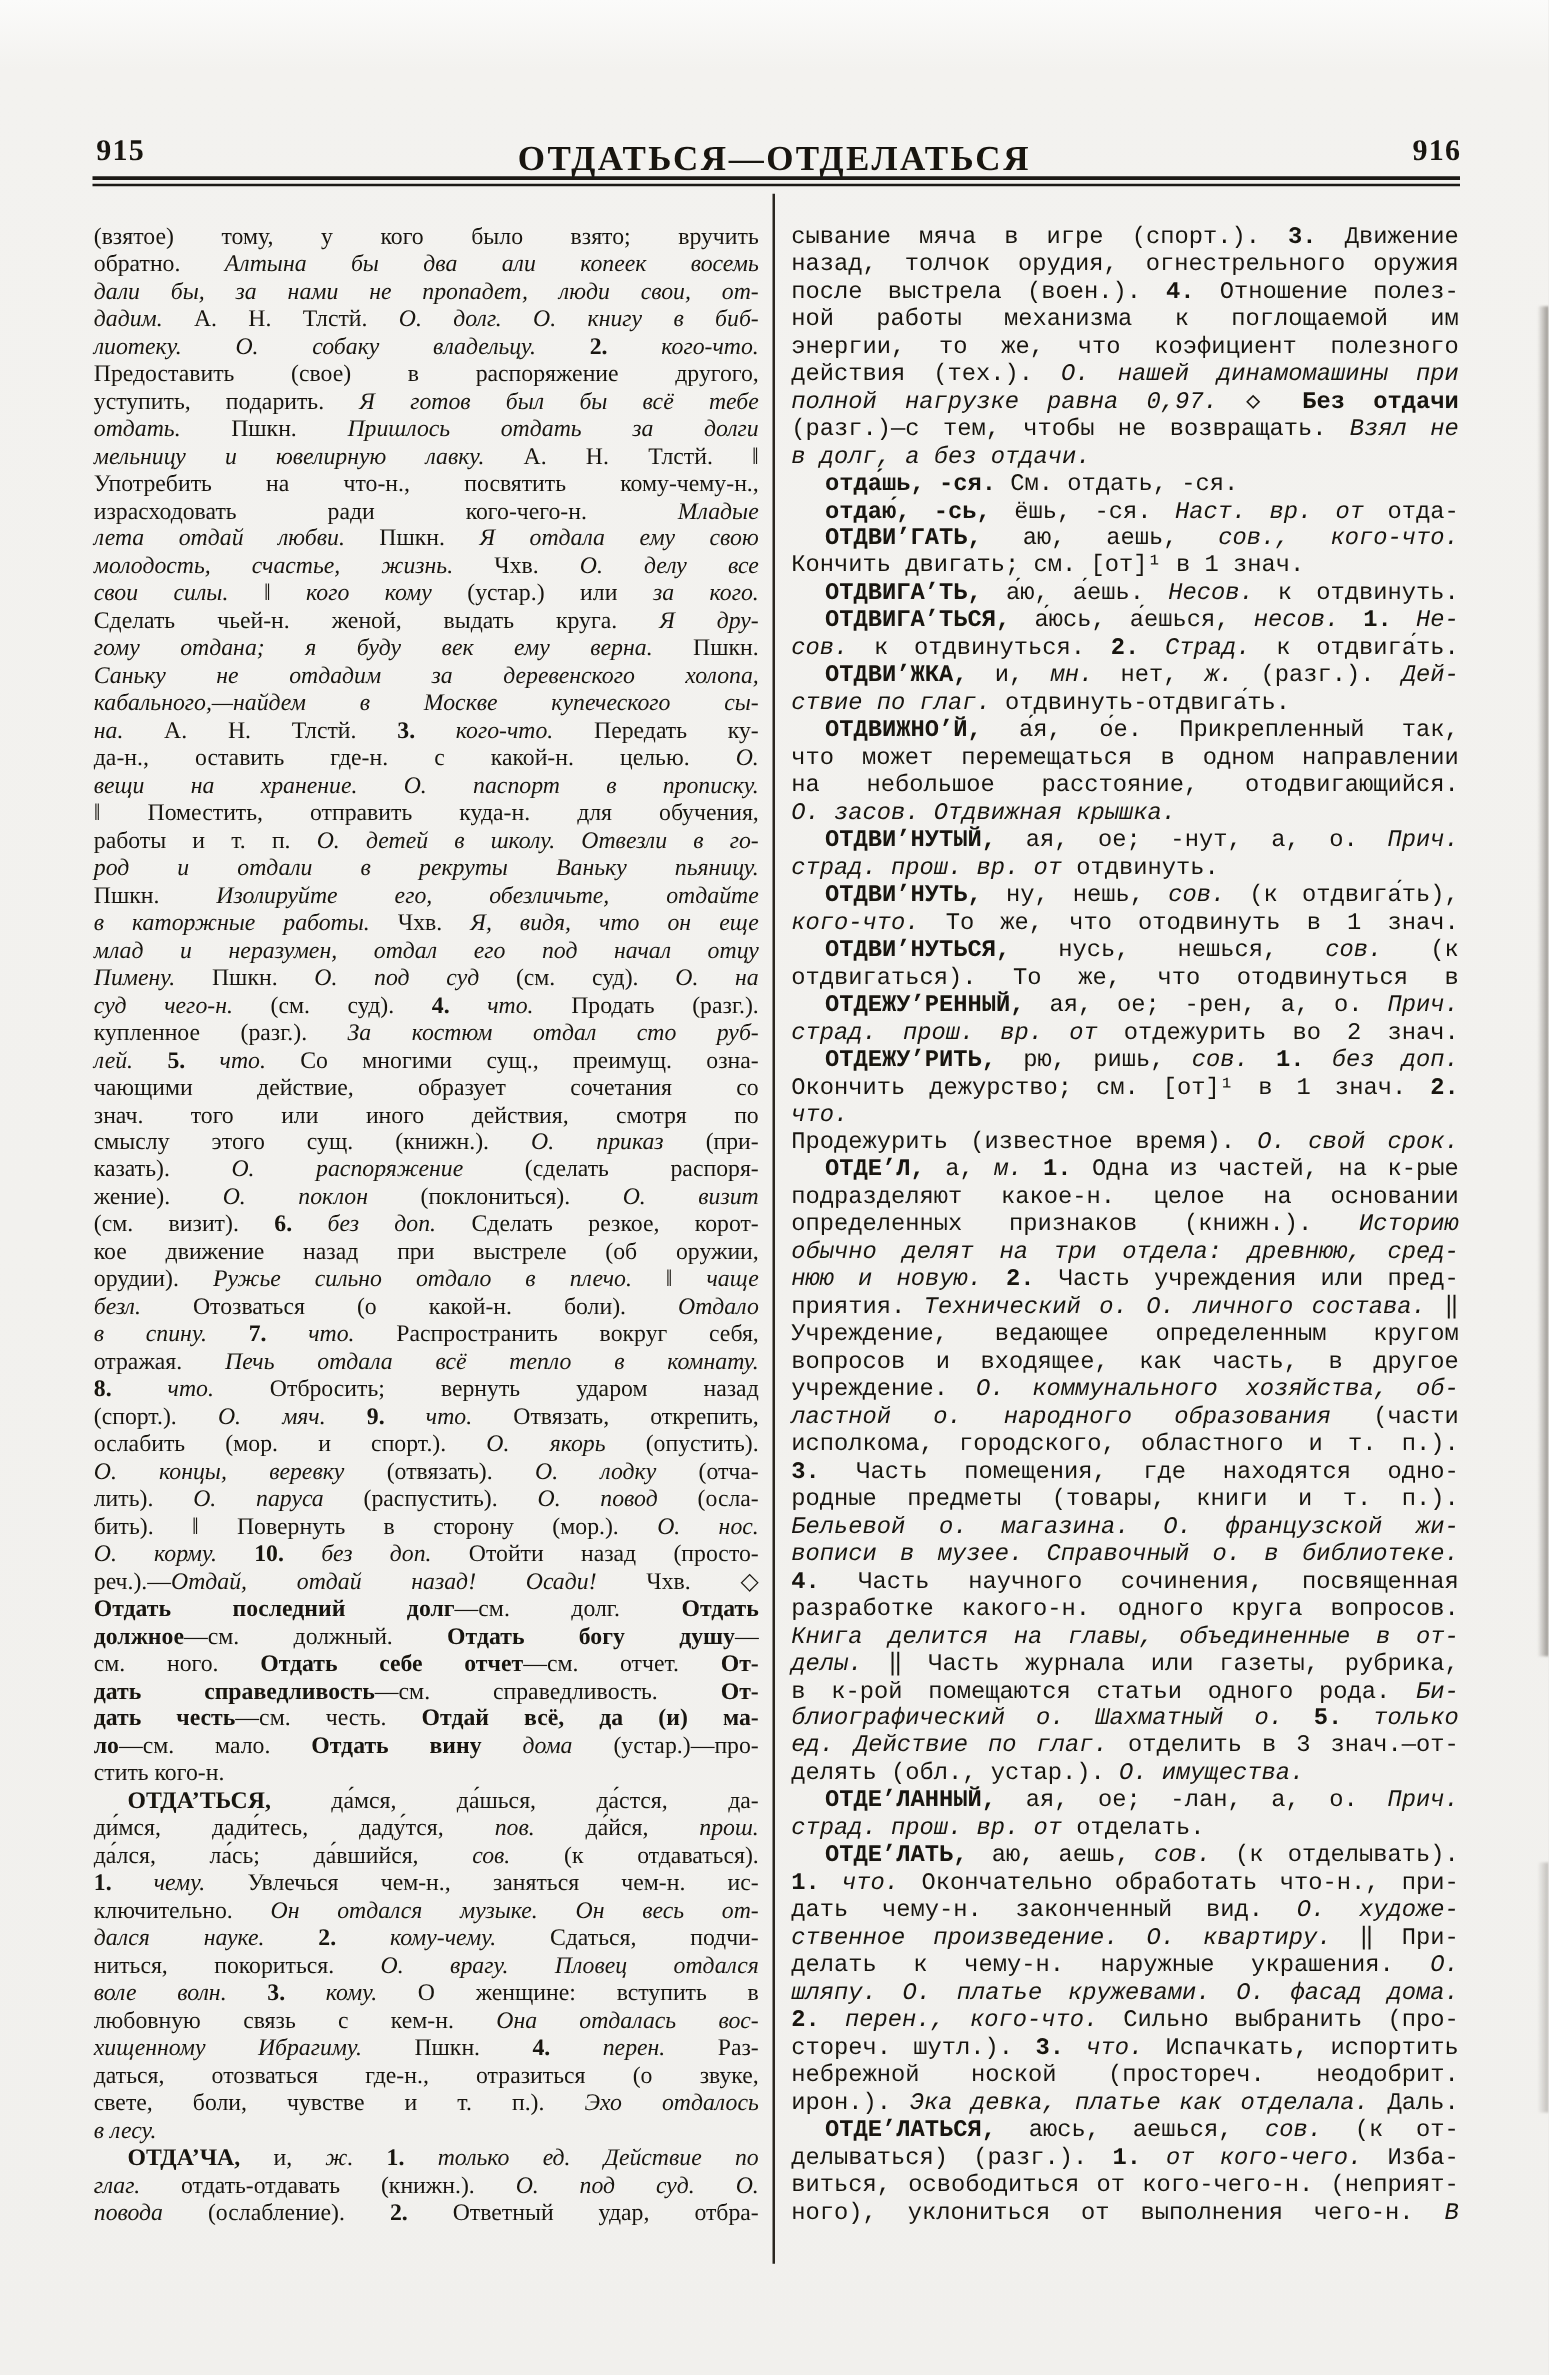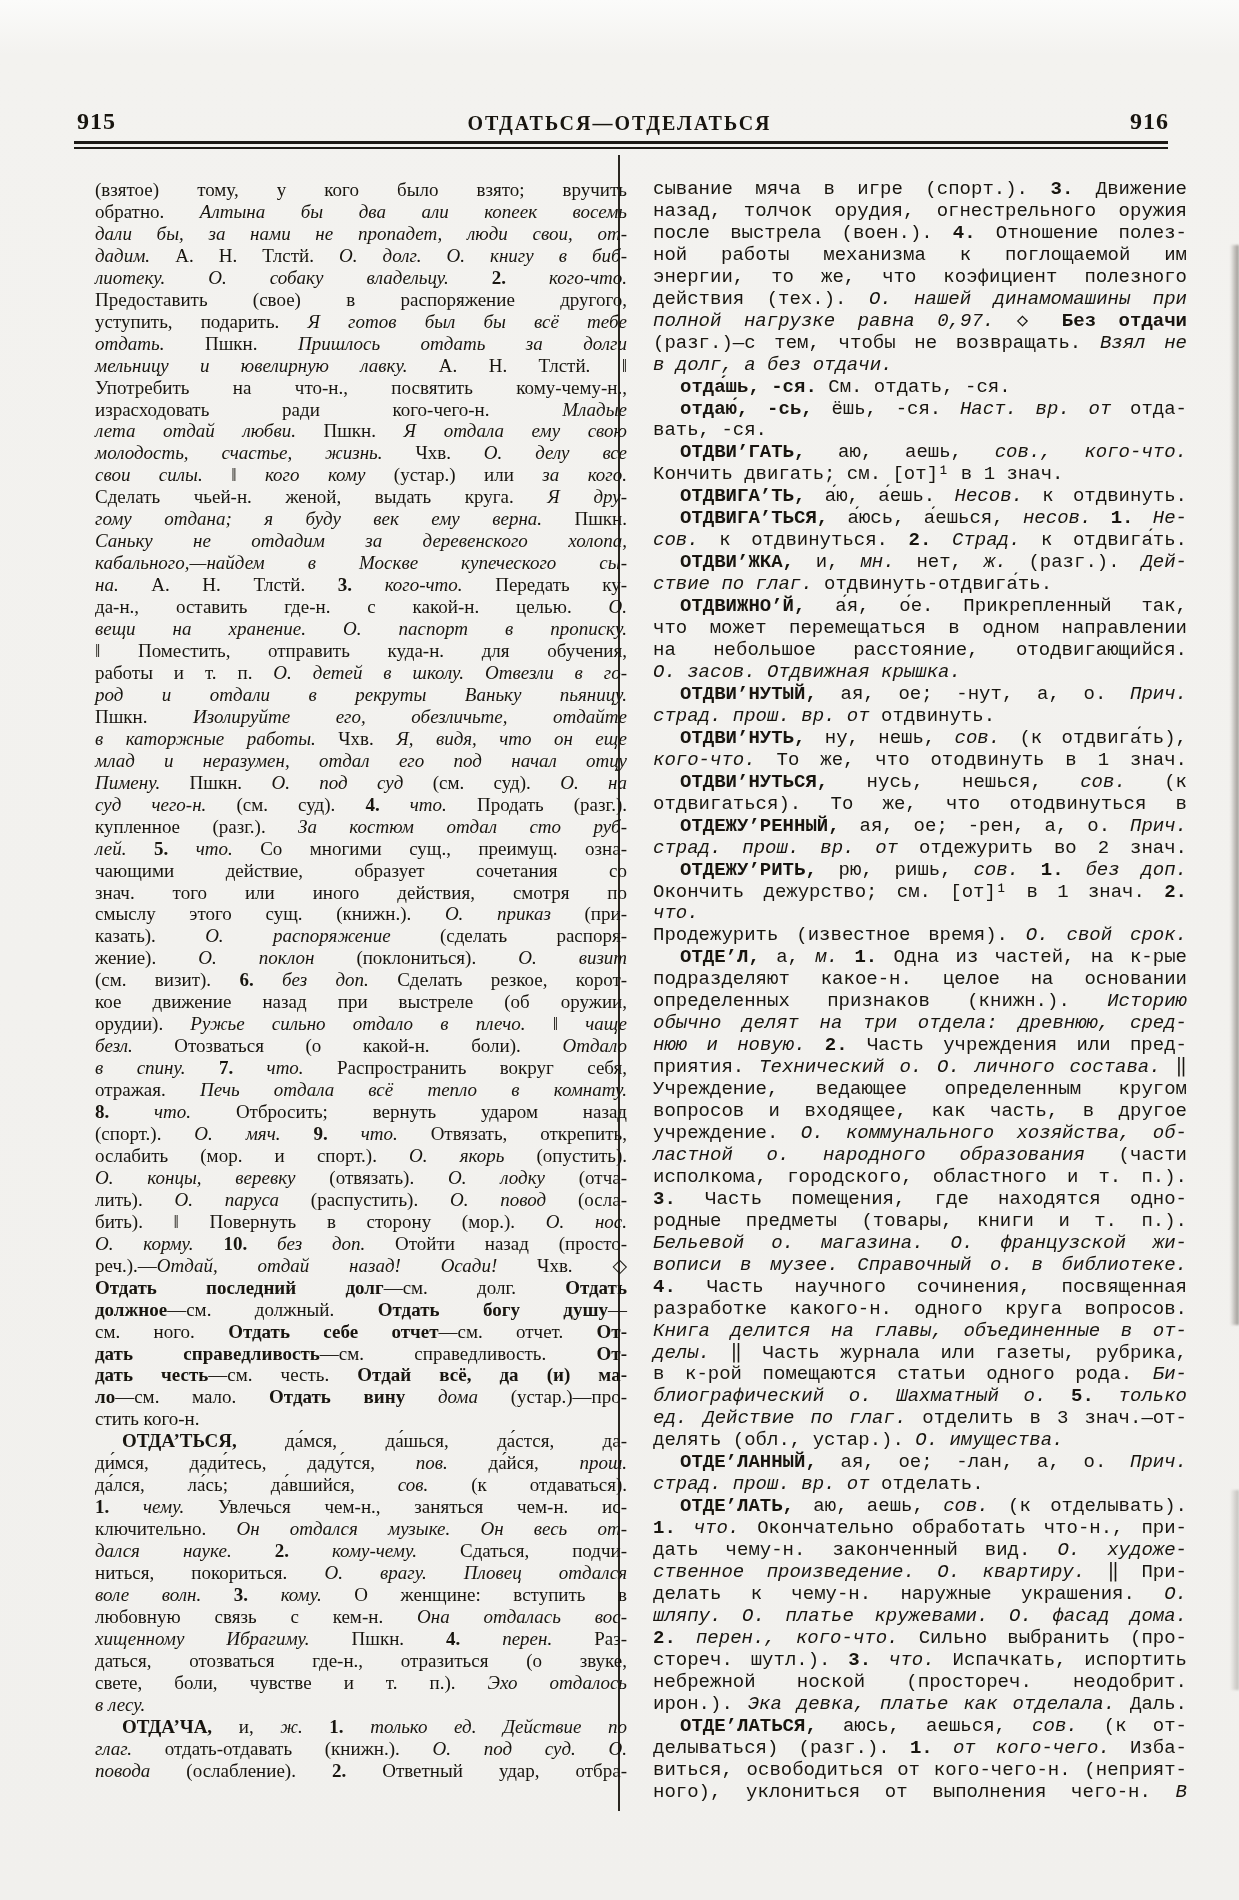--- a/index.html
+++ b/index.html
@@ -8,28 +8,28 @@
     position:relative;width:1239px;height:1900px;overflow:hidden;
     background:linear-gradient(180deg,#fbfbfa 0px,#f3f2ef 55px,#f1f0ed 100%);
     font-family:"Liberation Serif","DejaVu Serif",serif;
     color:#18150f;
   }
   .pn{position:absolute;top:108px;font-size:24px;font-weight:bold;letter-spacing:1px;}
   .pn-left{left:77px;}
   .pn-right{right:70px;}
   .rhead{
     position:absolute;top:112px;left:0;width:100%;text-align:center;
-    font-size:20px;font-weight:bold;letter-spacing:2px;
+    font-size:28px;font-weight:bold;letter-spacing:2px;
   }
   .rule{
     position:absolute;top:141px;left:74px;width:1094px;height:3px;
     border-top:3px solid #1d1a16;border-bottom:2px solid #1d1a16;
   }
   .divider{position:absolute;left:618px;top:155px;width:2px;height:1656px;background:#2a2620;}
-  .col{position:absolute;top:179px;font-size:19px;line-height:21.95px;margin-left:20px;}
+  .col{position:absolute;top:179px;font-size:19px;line-height:21.95px;}
   .col-left{left:75px;width:532px;}
   .col-right{left:633px;width:534px;font-family:Liberation Mono, monospace;}
   .line{text-align:justify;text-align-last:justify;}
   .line.end{text-align-last:left;}
   .line.indent{text-indent:27px;}
   .st-i{font-style:italic;}
   .st-b{font-weight:bold;}
   .streak{
     position:absolute;right:0;width:9px;
     background:linear-gradient(90deg,rgba(60,50,40,0),rgba(45,38,30,.45));
@@ -129,21 +129,20 @@
       <div class="line"><span>назад, толчок орудия, огнестрельного оружия</span></div>
       <div class="line"><span>после выстрела (воен.). </span><span class="st-b">4. </span><span>Отношение полез-</span></div>
       <div class="line"><span>ной работы механизма к поглощаемой им</span></div>
       <div class="line"><span>энергии, то же, что коэфициент полезного</span></div>
       <div class="line"><span>действия (тех.). </span><span class="st-i">О. нашей динамомашины при</span></div>
       <div class="line"><span class="st-i">полной нагрузке равна 0,97. </span><span>◇ </span><span class="st-b">Без отдачи</span></div>
       <div class="line"><span>(разг.)—с тем, чтобы не возвращать. </span><span class="st-i">Взял не</span></div>
       <div class="line end"><span class="st-i">в долг, а без отдачи.</span></div>
       <div class="line indent end"><span class="st-b">отда́шь, -ся. </span><span>См. отдать, -ся.</span></div>
       <div class="line indent"><span class="st-b">отдаю́, -сь, </span><span>ёшь, -ся. </span><span class="st-i">Наст. вр. от </span><span>отда-</span></div>
-      <div class="line end"><span>вать, -ся.</span></div>
       <div class="line indent"><span class="st-b">ОТДВИ’ГАТЬ, </span><span>аю, аешь, </span><span class="st-i">сов., кого-что.</span></div>
       <div class="line end"><span>Кончить двигать; см. [от]¹ в 1 знач.</span></div>
       <div class="line indent"><span class="st-b">ОТДВИГА’ТЬ, </span><span>а́ю, а́ешь. </span><span class="st-i">Несов. </span><span>к отдвинуть.</span></div>
       <div class="line indent"><span class="st-b">ОТДВИГА’ТЬСЯ, </span><span>а́юсь, а́ешься, </span><span class="st-i">несов. </span><span class="st-b">1. </span><span class="st-i">Не-</span></div>
       <div class="line"><span class="st-i">сов. </span><span>к отдвинуться. </span><span class="st-b">2. </span><span class="st-i">Страд. </span><span>к отдвига́ть.</span></div>
       <div class="line indent"><span class="st-b">ОТДВИ’ЖКА, </span><span>и, </span><span class="st-i">мн. </span><span>нет, </span><span class="st-i">ж. </span><span>(разг.). </span><span class="st-i">Дей-</span></div>
       <div class="line end"><span class="st-i">ствие по глаг. </span><span>отдвинуть-отдвига́ть.</span></div>
       <div class="line indent"><span class="st-b">ОТДВИЖНО’Й, </span><span>а́я, о́е. Прикрепленный так,</span></div>
       <div class="line"><span>что может перемещаться в одном направлении</span></div>
       <div class="line"><span>на небольшое расстояние, отодвигающийся.</span></div>

